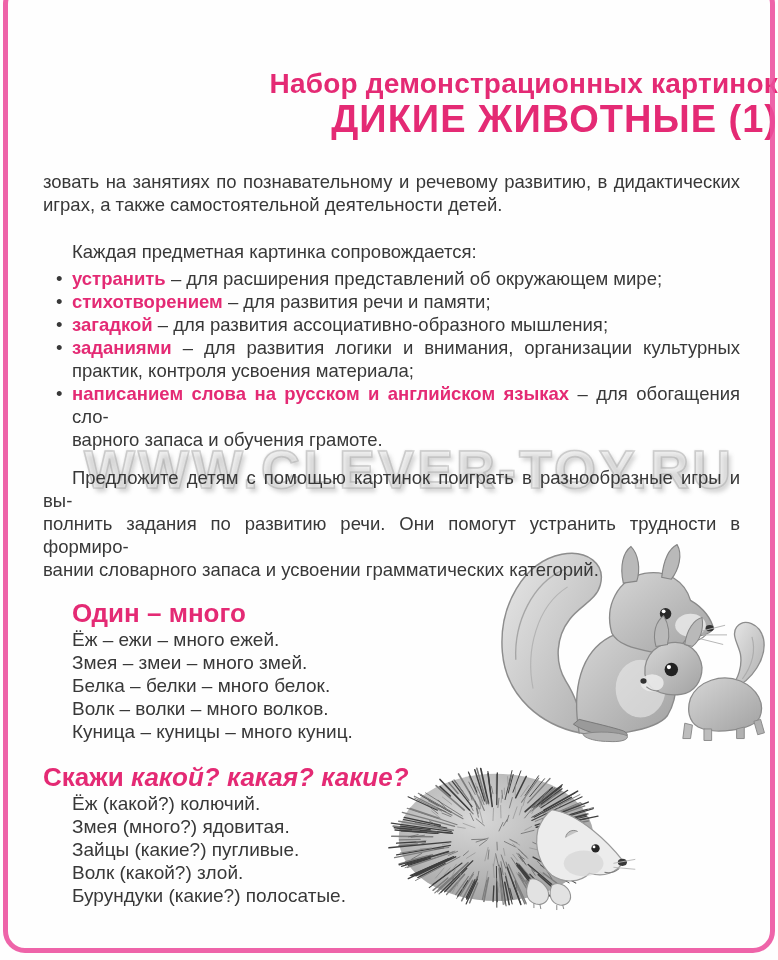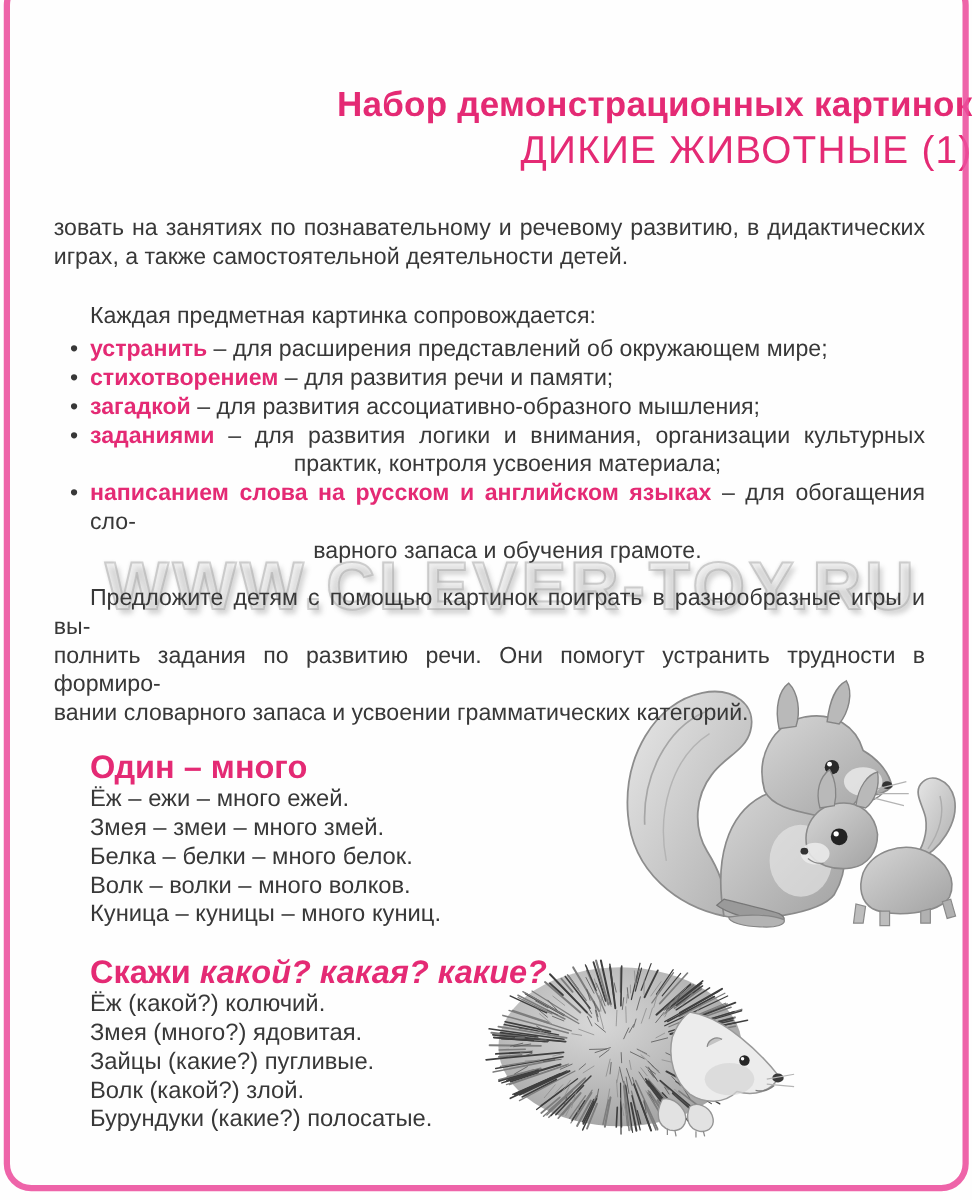--- a/index.html
+++ b/index.html
@@ -13,50 +13,50 @@
   .frame{
     position:absolute; left:3px; right:3px; top:-18px; bottom:7px;
     border:5px solid var(--frame,#ec4f9d);
     border-radius:22px; opacity:.88; pointer-events:none; z-index:3;
   }
   .title{
     position:absolute; top:66px; left:0; right:0; margin:0;
     text-align:right; color:var(--accent,#e42a74); z-index:2;
   }
   .title .t1{display:block; font-size:28px; font-weight:700; line-height:35px; letter-spacing:.2px;}
-  .title .t2{display:block; font-size:31px; font-weight:400; line-height:37px; letter-spacing:1px;}
+  .title .t2{display:block; font-size:38px; font-weight:700; line-height:37px; letter-spacing:1px;}
   .watermark{
     position:absolute; top:438px; left:0; right:0; z-index:1;
     text-align:center; white-space:nowrap;
     font-size:54px; font-weight:700; letter-spacing:3px;
     color:rgba(255,255,255,.30);
     -webkit-text-stroke:1.6px rgba(160,160,160,.45);
     text-shadow:3px 4px 4px rgba(120,120,120,.30), -1px -1px 2px rgba(160,160,160,.22);
     padding-left:40px;
   }
   .body{
     position:absolute; left:43px; top:170px; width:697px; z-index:2;
     font-size:18.5px;
   }
   .line{line-height:23px; min-height:23px; white-space:normal;}
   .line.j{text-align:justify; text-align-last:justify;}
   .line.ind{text-indent:29px;}
   .line.b{position:relative; padding-left:29px;}
-  .line.cont{padding-left:29px;text-align:center;}
+  .line.cont{padding-left:29px;}
   .line .dot{position:absolute; left:13px; top:0;}
   .a{color:var(--accent,#e42a74); font-weight:700;}
   .ai{color:var(--accent,#e42a74); font-weight:700; font-style:italic;}
   .i{}
   #lead{margin-top:24px;}
   #bullets{margin-top:4px;}
   #play{margin-top:15px;}
   .heading{font-size:26px; font-weight:700; color:var(--accent,#e42a74); line-height:23px;}
   #h-one{margin-top:21px; margin-left:29px;}
   #list-one{margin-top:3px; margin-left:29px; font-size:19px;}
-  #h-say{margin-top:23px; margin-left:29px;}
+  #h-say{margin-top:23px; }
   #list-say{margin-top:3px; margin-left:29px; font-size:19px;}
   .img-squirrels{position:absolute; left:487px; top:543px; width:288px; height:202px; z-index:1;}
   .img-hedgehog{position:absolute; left:383px; top:752px; width:272px; height:164px; z-index:1;}
 </style>
 </head>
 <body>
 
 <div class="page" style="--accent: #e42a74; --frame: #ec4f9d; --body-text: #383838;">
   <div class="frame"></div>
 

